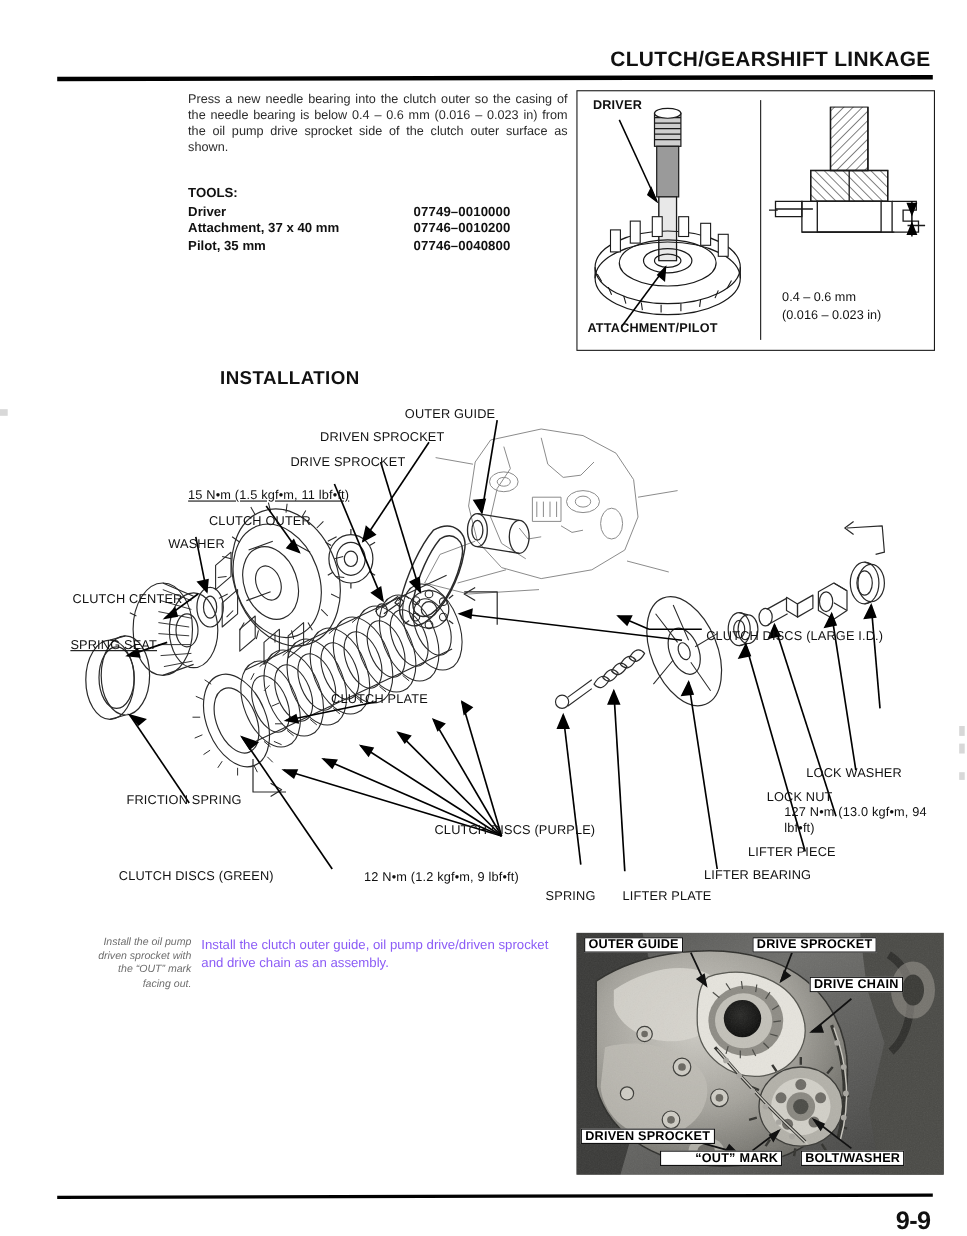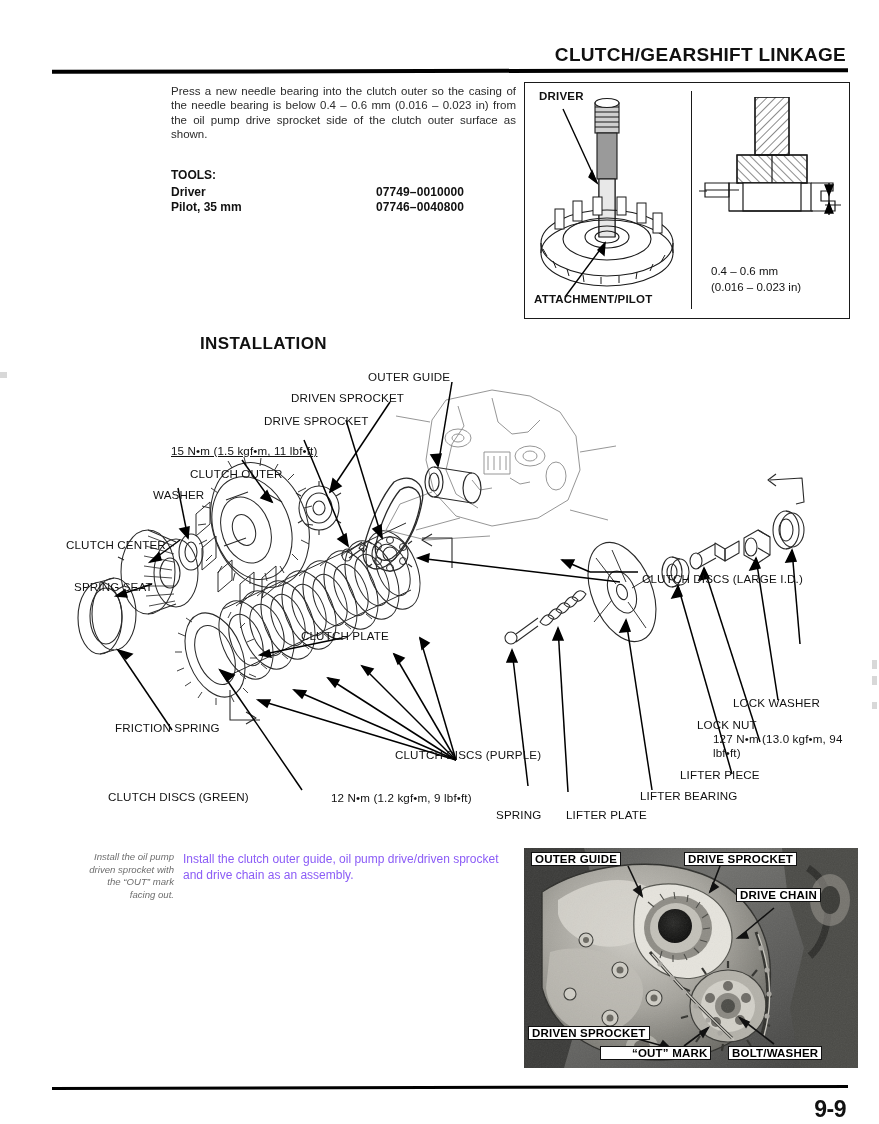--- a/index.html
+++ b/index.html
@@ -80,20 +80,24 @@
 <div class="abs" id="page-header-title">CLUTCH/GEARSHIFT LINKAGE</div>
 <div class="abs" id="header-rule"></div>
 
 <div class="abs" id="intro-paragraph">Press a new needle bearing into the clutch outer so the casing of the needle bearing is below 0.4 – 0.6 mm (0.016 – 0.023 in) from the oil pump drive sprocket side of the clutch outer surface as shown.</div>
 
 <div class="abs" id="tools-block">
   <div class="tools-head">TOOLS:</div>
   <div class="tool-row">
     <span class="tname">Driver</span>
     <span class="tnum">07749–0010000</span>
+  </div>
+  <div class="tool-row">
+    <span class="tname">Attachment, 37 x 40 mm</span>
+    <span class="tnum">07746–0010200</span>
   </div>
   <div class="tool-row">
     <span class="tname">Pilot, 35 mm</span>
     <span class="tnum">07746–0040800</span>
   </div>
 </div>
 
 <div class="abs" id="fig-needle-bearing">
   <div class="abs" id="fig-divider"></div>
 
@@ -492,21 +496,21 @@
   </g>
 </svg>
 
 <div class="abs exp-label" style="left:368px;top:370px;">OUTER GUIDE</div>
 <div class="abs exp-label" style="left:291px;top:391px;">DRIVEN SPROCKET</div>
 <div class="abs exp-label" style="left:264px;top:414px;">DRIVE SPROCKET</div>
 <div class="abs exp-label" style="left:171px;top:444px;text-decoration:underline;">15 N•m (1.5 kgf•m, 11 lbf•ft)</div>
 <div class="abs exp-label" style="left:190px;top:467px;">CLUTCH OUTER</div>
 <div class="abs exp-label" style="left:153px;top:488px;">WASHER</div>
 <div class="abs exp-label" style="left:66px;top:538px;">CLUTCH CENTER</div>
-<div class="abs exp-label" style="left:74px;top:580px;">SPRING SEAT</div>
+<div class="abs exp-label" style="left:64px;top:580px;text-decoration:underline;">SPRING SEAT</div>
 <div class="abs exp-label" style="left:285px;top:629px;padding-left:16px;">CLUTCH PLATE</div>
 <div class="abs exp-label" style="left:115px;top:721px;">FRICTION SPRING</div>
 <div class="abs exp-label" style="left:108px;top:790px;">CLUTCH DISCS (GREEN)</div>
 <div class="abs exp-label" style="left:642px;top:572px;">CLUTCH DISCS (LARGE I.D.)</div>
 <div class="abs exp-label two-line" style="left:395px;top:748px;">CLUTCH DISCS
 (PURPLE)</div>
 <div class="abs exp-label" style="left:331px;top:791px;">12 N•m (1.2 kgf•m, 9 lbf•ft)</div>
 <div class="abs exp-label" style="left:496px;top:808px;">SPRING</div>
 <div class="abs exp-label" style="left:566px;top:808px;">LIFTER PLATE</div>
 <div class="abs exp-label" style="left:640px;top:789px;">LIFTER BEARING</div>

